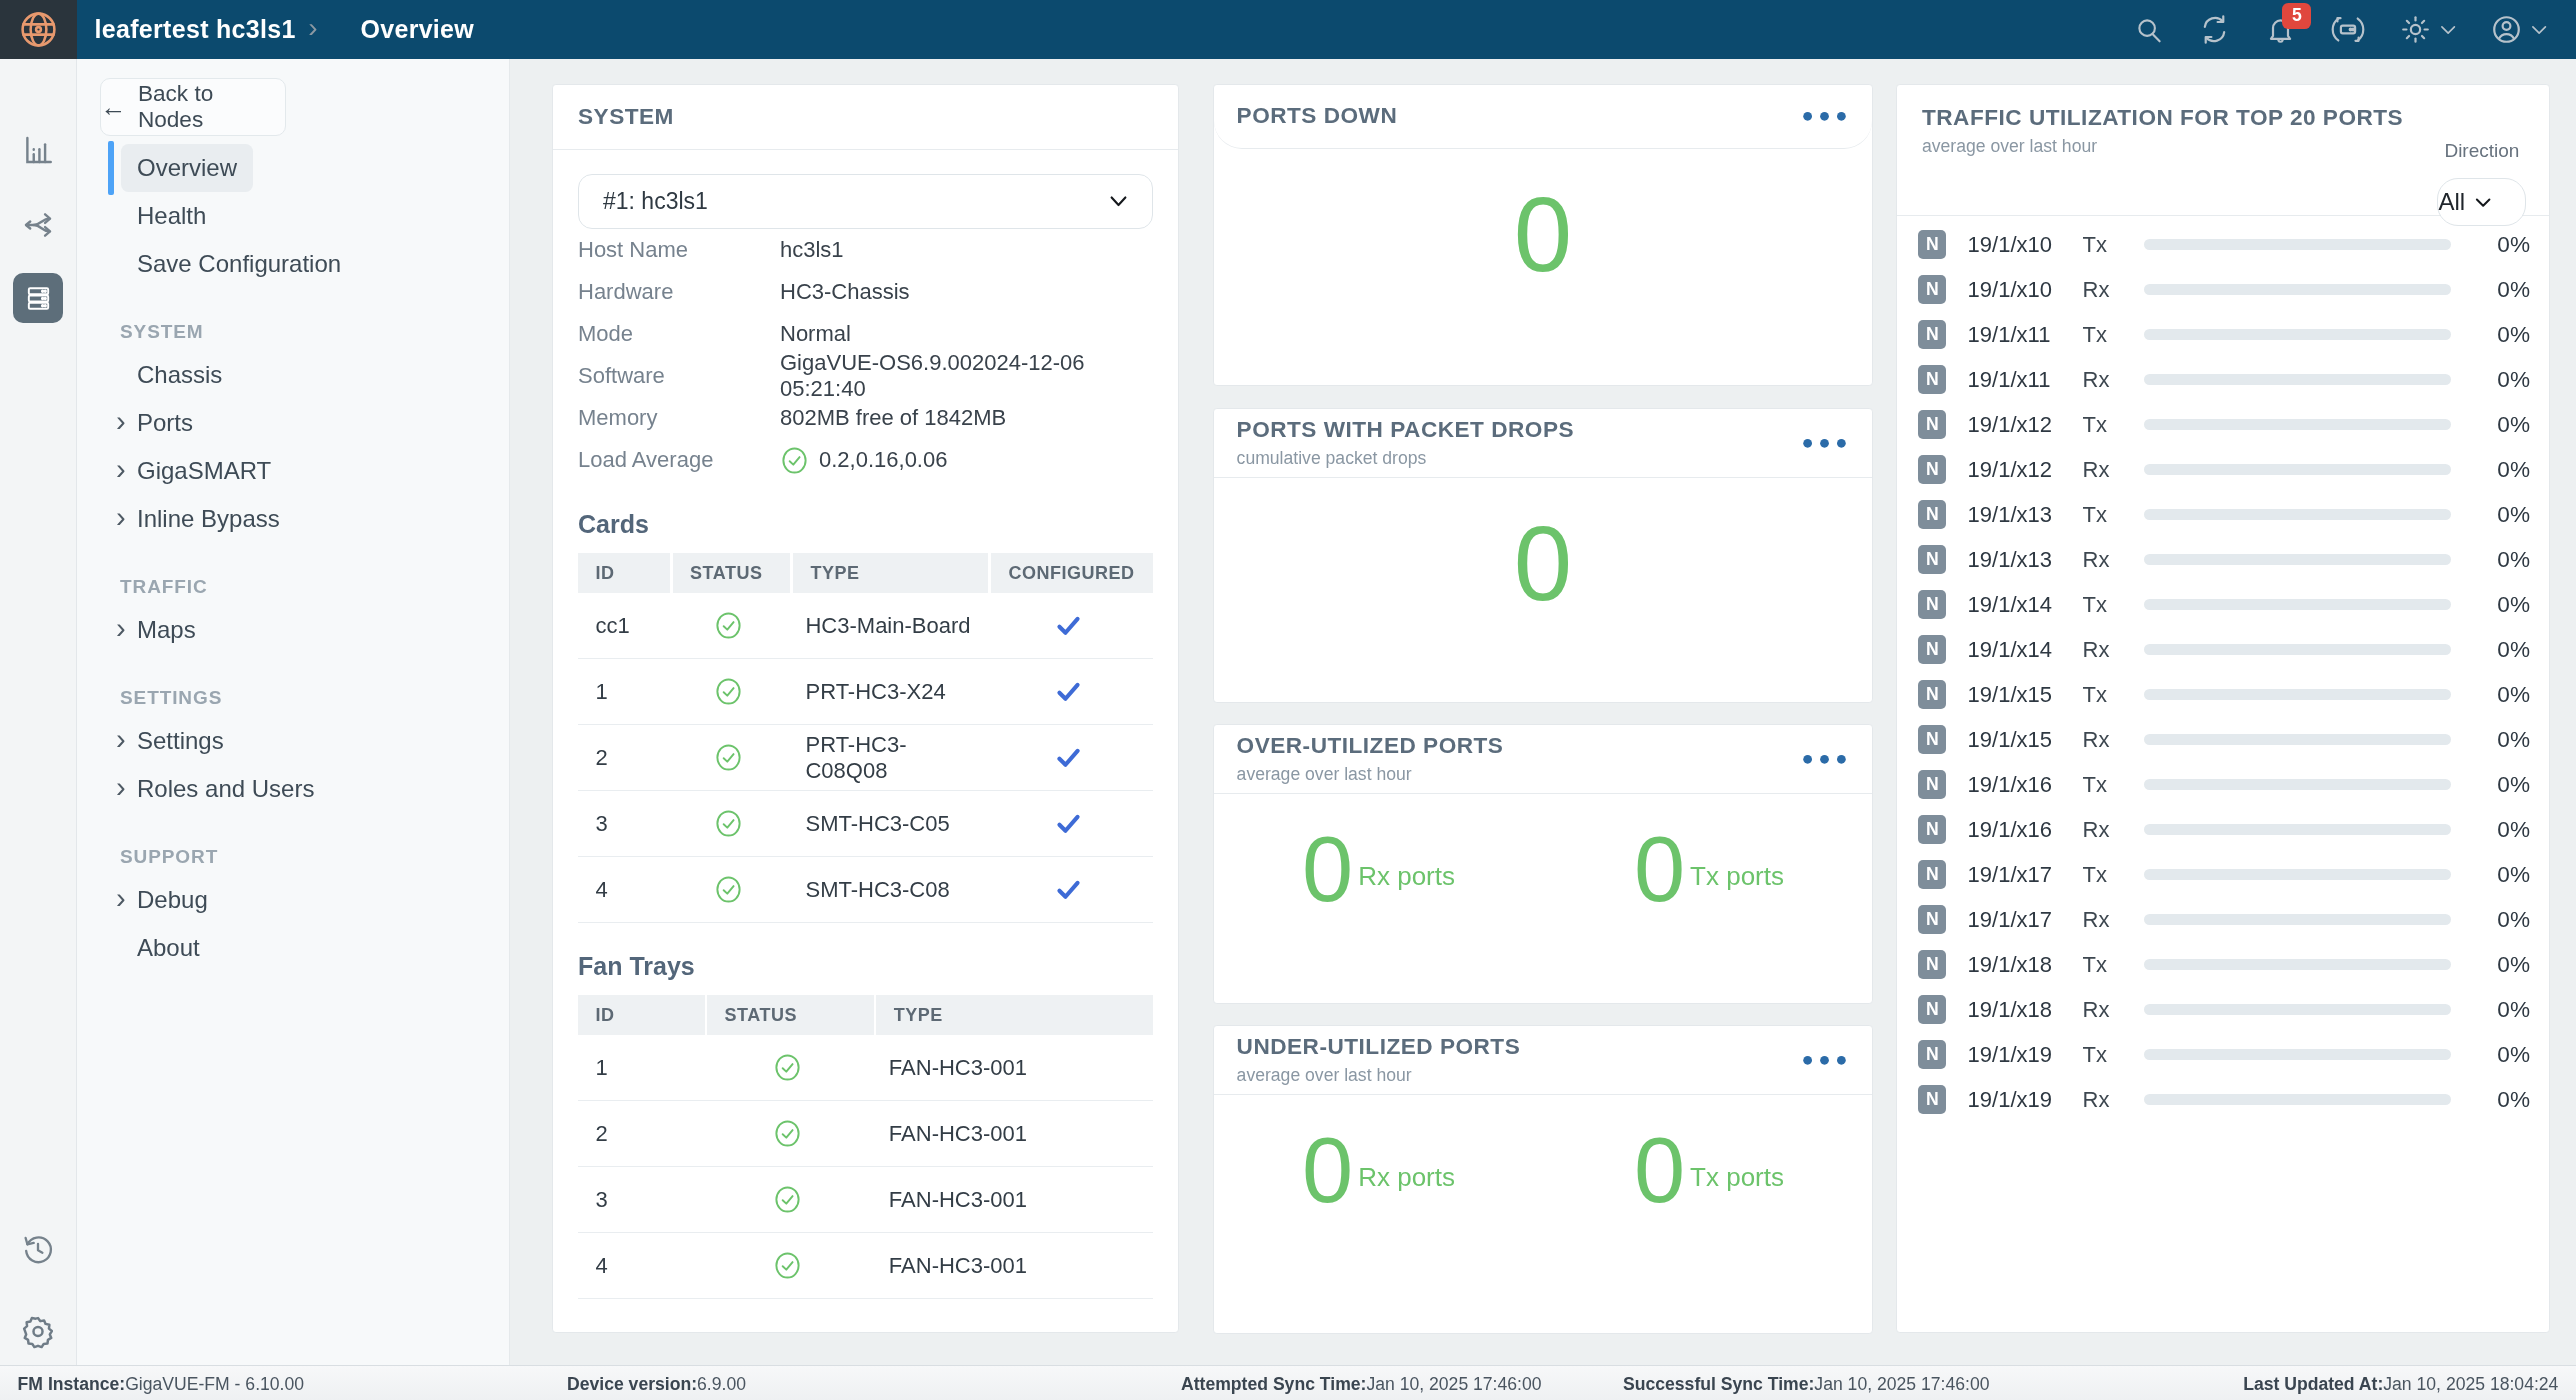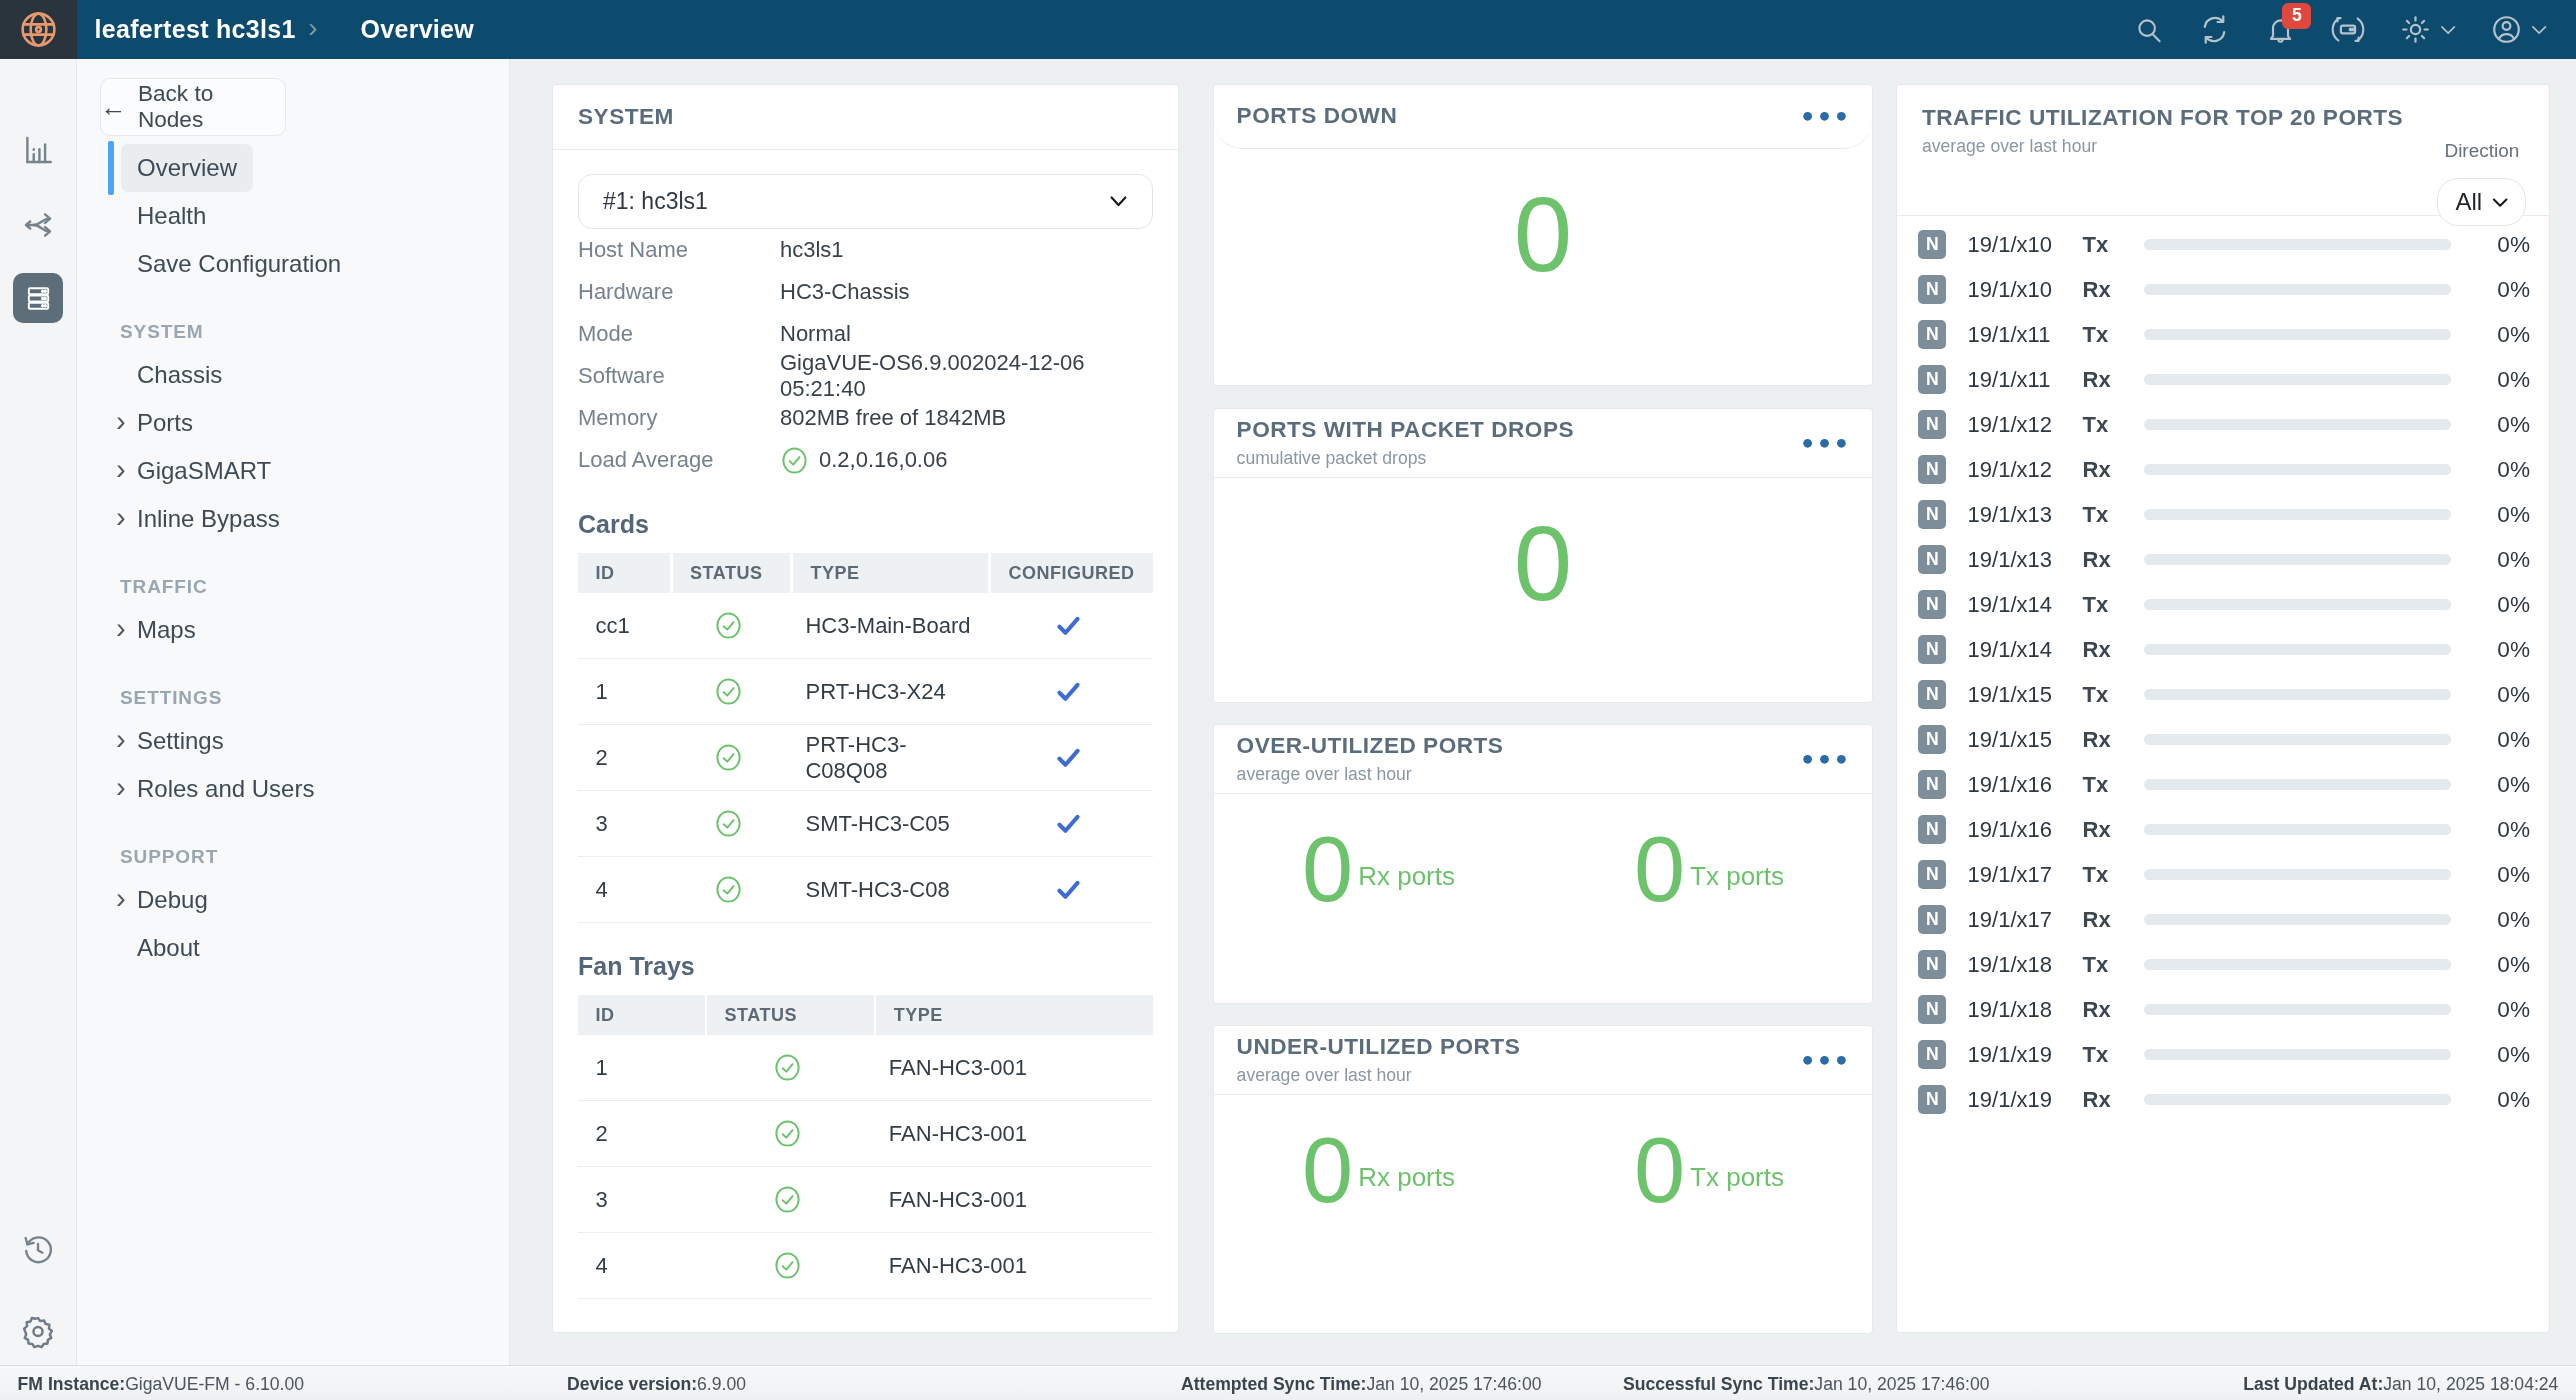--- a/index.html
+++ b/index.html
@@ -77,26 +77,26 @@
   .bigzero{font-size:105px;color:#6cc36b;line-height:1;margin-top:33px;font-weight:400;}
   .pair-body{display:flex;justify-content:space-between;padding:0 88px;}
   .pair{display:flex;align-items:center;margin-top:29px;}
   .pair .z{font-size:92px;color:#6cc36b;line-height:1;}
   .pair .zl{font-size:26px;color:#6cc36b;margin-left:5px;margin-top:15px;}
 
   
   .t-head{position:relative;height:131px;box-sizing:border-box;border-bottom:1.3px solid #e7ebee;padding:20px 25px 0;}
   .dirwrap{position:absolute;right:22.6px;top:55px;display:flex;align-items:center;gap:16.3px;flex-direction:column;}
   .dirlabel{font-size:19px;color:#67727e;}
-  .dirsel{width:89px;height:48px;background:#fff;border:1.9px solid #dfe5e9;border-radius:21px;display:flex;align-items:center;justify-content:center;gap:10px;font-size:24px;color:#20262c;font-weight:500;box-sizing:border-box;cursor:pointer;}
+  .dirsel{width:89px;height:48px;background:#fff;border:1.9px solid #dfe5e9;border-radius:21px;display:flex;align-items:center;justify-content:flex-start;gap:10px;font-size:24px;color:#20262c;font-weight:500;box-sizing:border-box;cursor:pointer;}
   .t-list{padding:6.3px 19px 0 21.3px;}
   .t-row{height:45px;display:flex;align-items:center;}
   .nbadge{width:28px;height:29px;background:#7e8d9a;border-radius:5px;color:#fff;font-size:17.6px;font-weight:700;display:flex;align-items:center;justify-content:center;flex:none;}
   .t-port{margin-left:21.3px;width:115px;font-size:22px;color:#2e3842;flex:none;}
-  .t-dir{width:50px;font-size:22px;color:#3d4750;flex:none;font-weight:bold;}
+  .t-dir{width:50px;font-size:22px;color:#3d4750;flex:none;}
   .t-bar{flex:1;height:11.3px;background:#e3e9ed;border-radius:5.6px;margin:0 21.3px 0 11.3px;overflow:hidden;}
   .t-fill{height:100%;background:#4da3f7;border-radius:5.6px;}
   .t-pct{width:58px;text-align:right;font-size:22.6px;color:#2e3842;}
 
   
   .footer{position:absolute;left:0;top:1365px;width:2576px;height:36px;background:linear-gradient(#f7f8f9,#eef0f2);border-top:1.3px solid #d9dee2;box-sizing:border-box;font-size:17.6px;color:#4a5560;z-index:6;}
   .fitem{position:absolute;top:50%;transform:translateY(-50%);white-space:nowrap;}
   .fitem b{color:#3a4550;font-weight:700;}
   #fi0{left:17.6px;} #fi1{left:567px;} #fi2{left:1181px;} #fi3{left:1623px;} #fi4{right:17.6px;}
 

